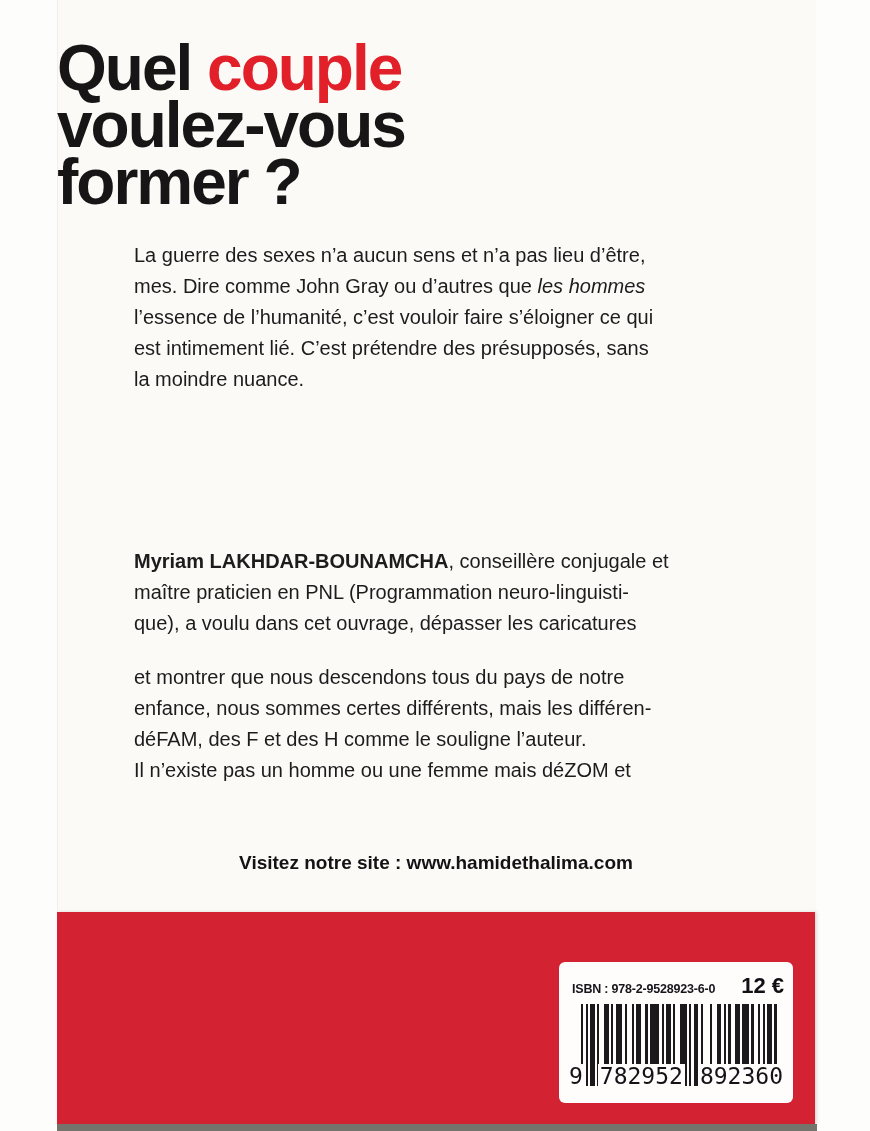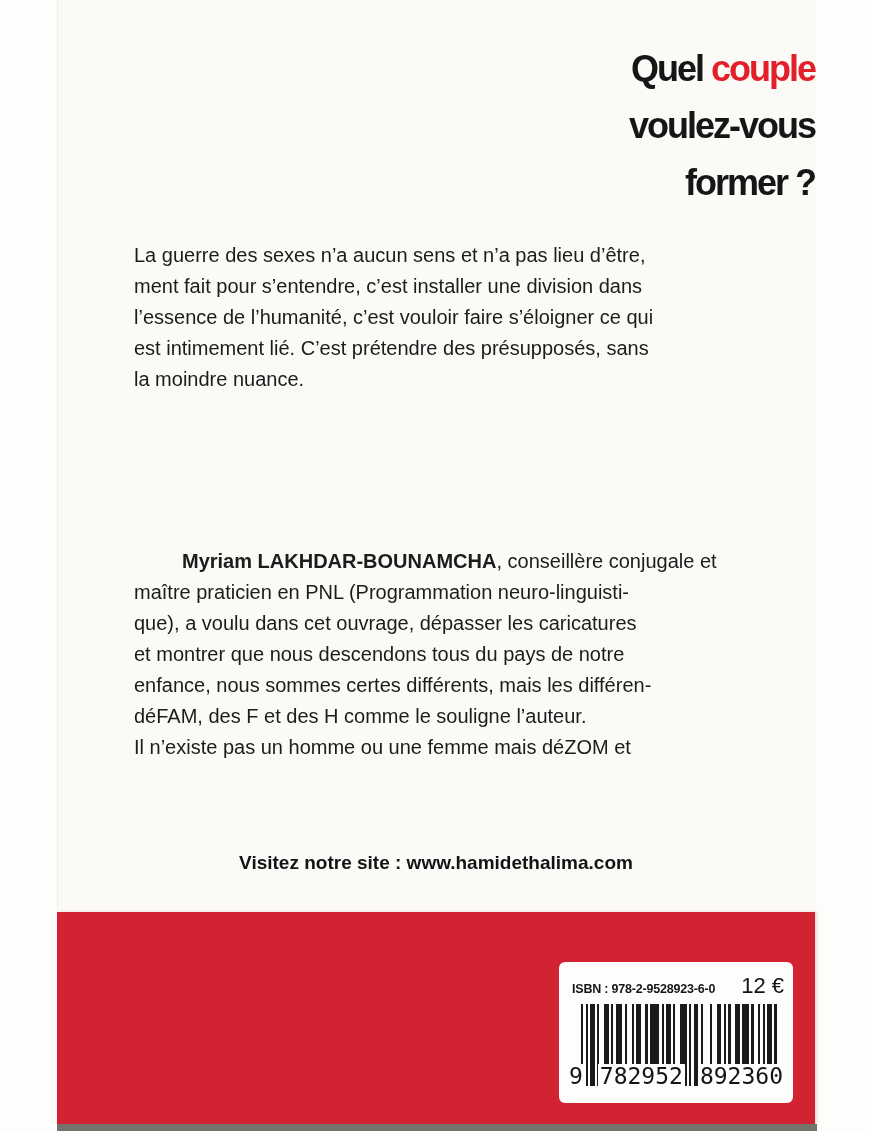--- a/index.html
+++ b/index.html
@@ -9,21 +9,21 @@
     font-family:"Liberation Sans",sans-serif;
     color:#1c1c1c;
   }
   .book-page{
     position:absolute;left:57px;top:0;width:758px;height:1131px;
     background:#fbfaf7;border-left:1px solid #f0eeea;
   }
   
   .title{
     position:absolute;left:57px;top:40px;width:758px;
-    text-align:right;font-weight:700;font-size:36px;line-height:57px;
+    text-align:left;font-weight:700;font-size:64px;line-height:57px;
     letter-spacing:-2px;color:#171516;
   }
   .title .red{color:#e2202a;}
   
   .para{
     position:absolute;left:134px;width:634px;
     font-size:20px;line-height:31px;color:#1d1b1c;
   }
   .p1{top:240px;}
   .p2{top:546px;}
@@ -55,21 +55,21 @@
   
   .bcbox{
     position:absolute;left:559px;top:962px;width:234px;height:141px;
     background:#fefdfc;border-radius:6px;
   }
   .isbn-row{
     position:absolute;top:11px;left:13px;right:9px;
     display:flex;justify-content:space-between;align-items:baseline;
   }
   .isbn{font-size:12.5px;font-weight:700;color:#17151a;letter-spacing:-0.2px;}
-  .price{font-size:22px;font-weight:400;color:#121014;}
+  .price{font-size:22px;font-weight:700;color:#121014;}
   .bars{
     position:absolute;left:22px;top:42px;width:196px;height:82px;
     display:flex;align-items:stretch;
   }
   .bars span{display:block;height:100%;}
   .bars .bk{background:#1b191c;}
   .digits{
     position:absolute;left:8px;top:102px;width:218px;
     display:flex;justify-content:space-between;
     font-family:"DejaVu Sans Mono",monospace;
@@ -84,30 +84,30 @@
   <div class="book-page"></div>
 
   <div class="title">
       <div class="tline"><span>Quel </span><span class="red">couple</span></div>
       <div class="tline"><span>voulez-vous</span></div>
       <div class="tline last"><span>former ?</span></div>
     </div>
 
   <div class="para p1">
       <div class="jline" style="word-spacing: 0px;"><span>La guerre des sexes n’a aucun sens et n’a pas lieu d’être,</span></div>
-      <div class="jline" style="word-spacing: 0px;"><span>ment fait pour s’entendre, c’est installer une division dans</span></div>
+      <div class="jline" style="word-spacing: 0px;"><span>mes. Dire comme John Gray ou d’autres que </span><span class="i">les hommes</span></div>
       <div class="jline" style="word-spacing: 0px;"><span>l’essence de l’humanité, c’est vouloir faire s’éloigner ce qui</span></div>
       <div class="jline" style="word-spacing: 0px;"><span>est intimement lié. C’est prétendre des présupposés, sans</span></div>
       <div class="jline last"><span>la moindre nuance.</span></div>
     </div>
   <div class="para p2">
-      <div class="jline" style="word-spacing: 0px; margin-left: 48px;"><span class="b">Myriam LAKHDAR-BOUNAMCHA</span><span>, conseillère conjugale et</span></div>
+      <div class="jline" style="word-spacing: 0px;"><span class="b">Myriam LAKHDAR-BOUNAMCHA</span><span>, conseillère conjugale et</span></div>
       <div class="jline" style="word-spacing: 0px;"><span>maître praticien en PNL (Programmation neuro-linguisti-</span></div>
       <div class="jline" style="word-spacing: 0px;"><span>que), a voulu dans cet ouvrage, dépasser les caricatures</span></div>
-      <div class="jline" style="word-spacing: 0px;"><span>et montrer que nous descendons tous du pays de notre</span></div>
+      <div class="jline" style="word-spacing: 0px; margin-top: 23px;"><span>et montrer que nous descendons tous du pays de notre</span></div>
       <div class="jline" style="word-spacing: 0px;"><span>enfance, nous sommes certes différents, mais les différen-</span></div>
       <div class="jline last"><span>déFAM, des F et des H comme le souligne l’auteur.</span></div>
       <div class="jline" style="word-spacing: 0px;"><span>Il n’existe pas un homme ou une femme mais déZOM et</span></div>
     </div>
 
   <div class="site">Visitez notre site : www.hamidethalima.com</div>
 
   <div class="band"></div>
   <div class="strip"></div>
 

